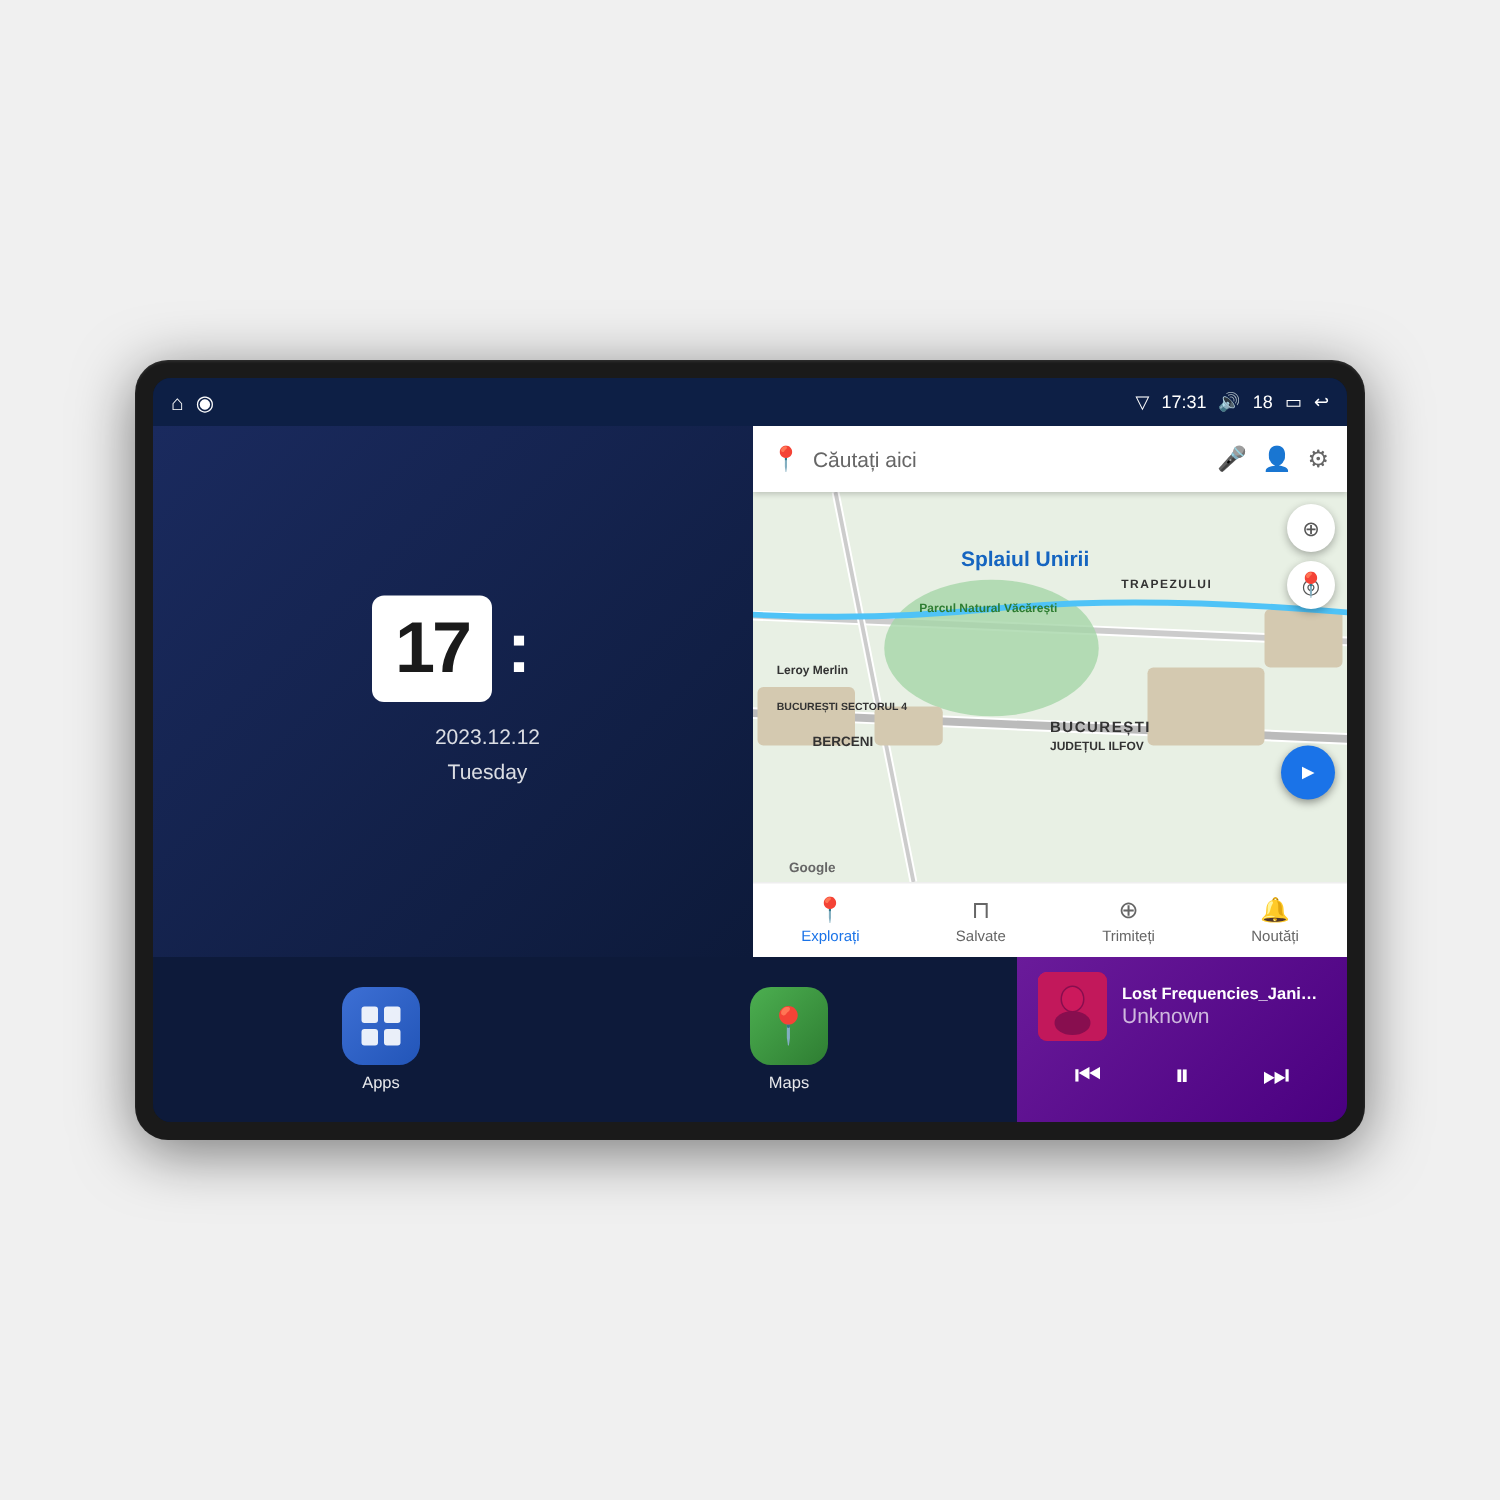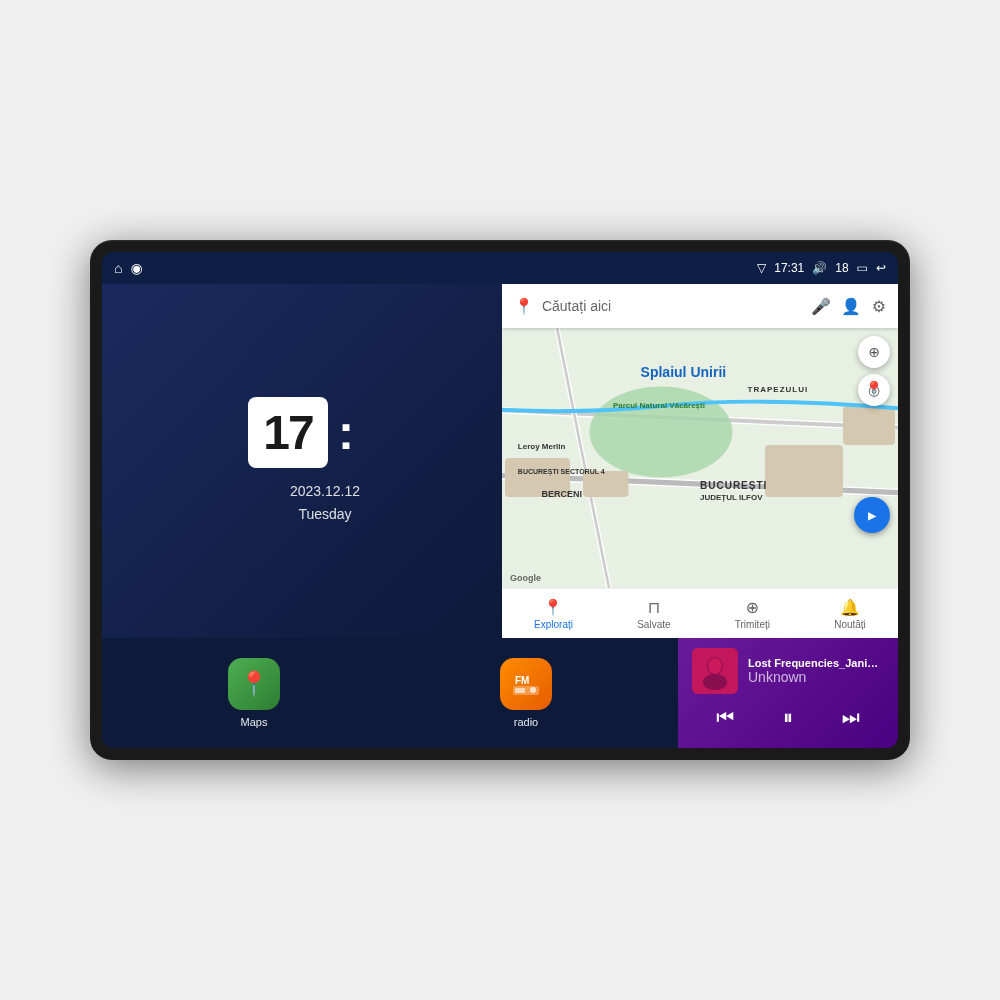--- a/index.html
+++ b/index.html
@@ -437,21 +437,21 @@
 
             <span class="map-label" style="left:62%;top:22%;font-size:8px;font-weight:700;letter-spacing:1px;">TRAPEZULUI</span>
             <span class="map-label" style="left:50%;top:40%;font-size:10px;font-weight:800;letter-spacing:1px;margin-top:48px;">BUCUREȘTI</span>
             <span class="map-label" style="left:50%;top:52%;font-size:8px;font-weight:700;margin-top:30px;">JUDEȚUL ILFOV</span>
             <span class="map-label" style="left:10%;top:62%;font-size:9px;font-weight:700;">BERCENI</span>
             <span class="map-label" style="left:28%;top:28%;font-size:8px;color:#2e7d32;">Parcul Natural Văcărești</span>
             <span class="map-label" style="left:4%;top:44%;font-size:8px;">Leroy Merlin</span>
             <span class="map-label" style="left:4%;top:54%;font-size:7px;">BUCUREȘTI SECTORUL 4</span>
             <span class="map-label" style="left:35%;top:14%;font-size:14px;color:#1565c0;">Splaiul Unirii</span>
 
-            <span style="position:absolute;bottom:5px;left:8px;font-size:9px;font-weight:bold;color:#666;">Google</span>
+            <span style="position:absolute;bottom:5px;left:24px;font-size:9px;font-weight:bold;color:#666;">Google</span>
 
             <div class="map-overlay-btn map-btn-compass" style="top:8px;right:8px;">
               <span>⊕</span>
             </div>
             <div class="map-overlay-btn" style="top:46px;right:8px;">
               <span>◎</span>
             </div>
 
             <div style="position:absolute;right:14px;top:20%;color:#d32f2f;font-size:16px;">📍</div>
 
@@ -479,39 +479,39 @@
             </div>
           </div>
         </div>
 
       </div>
 
       <div class="bottom-section">
 
         <div class="apps-area">
 
+          <div class="app-item">
+            <div class="app-icon icon-apps">
+              <svg width="30" height="30" viewBox="0 0 30 30">
+                <rect x="2" y="2" width="11" height="11" rx="2" fill="white" opacity="0.9"></rect>
+                <rect x="17" y="2" width="11" height="11" rx="2" fill="white" opacity="0.9"></rect>
+                <rect x="2" y="17" width="11" height="11" rx="2" fill="white" opacity="0.9"></rect>
+                <rect x="17" y="17" width="11" height="11" rx="2" fill="white" opacity="0.9"></rect>
+              </svg>
+            </div>
+            <span class="app-label">Apps</span>
+          </div>
 
           <div class="app-item">
             <div class="app-icon icon-maps">
               <span style="font-size:24px;">📍</span>
             </div>
             <span class="app-label">Maps</span>
           </div>
 
-          <div class="app-item">
-            <div class="app-icon icon-radio">
-              <svg width="30" height="28" viewBox="0 0 30 28">
-                <text x="4" y="14" font-size="10" fill="white" font-weight="bold">FM</text>
-                <rect x="2" y="16" width="26" height="9" rx="2" fill="white" opacity="0.3"></rect>
-                <rect x="4" y="18" width="10" height="5" rx="1" fill="white" opacity="0.6"></rect>
-                <circle cx="22" cy="20" r="3" fill="white" opacity="0.7"></circle>
-              </svg>
-            </div>
-            <span class="app-label">radio</span>
-          </div>
 
 
 
         </div>
 
         <div class="music-area">
           <div class="music-top">
             <div class="music-thumb">
               <div class="music-thumb-img">
 

